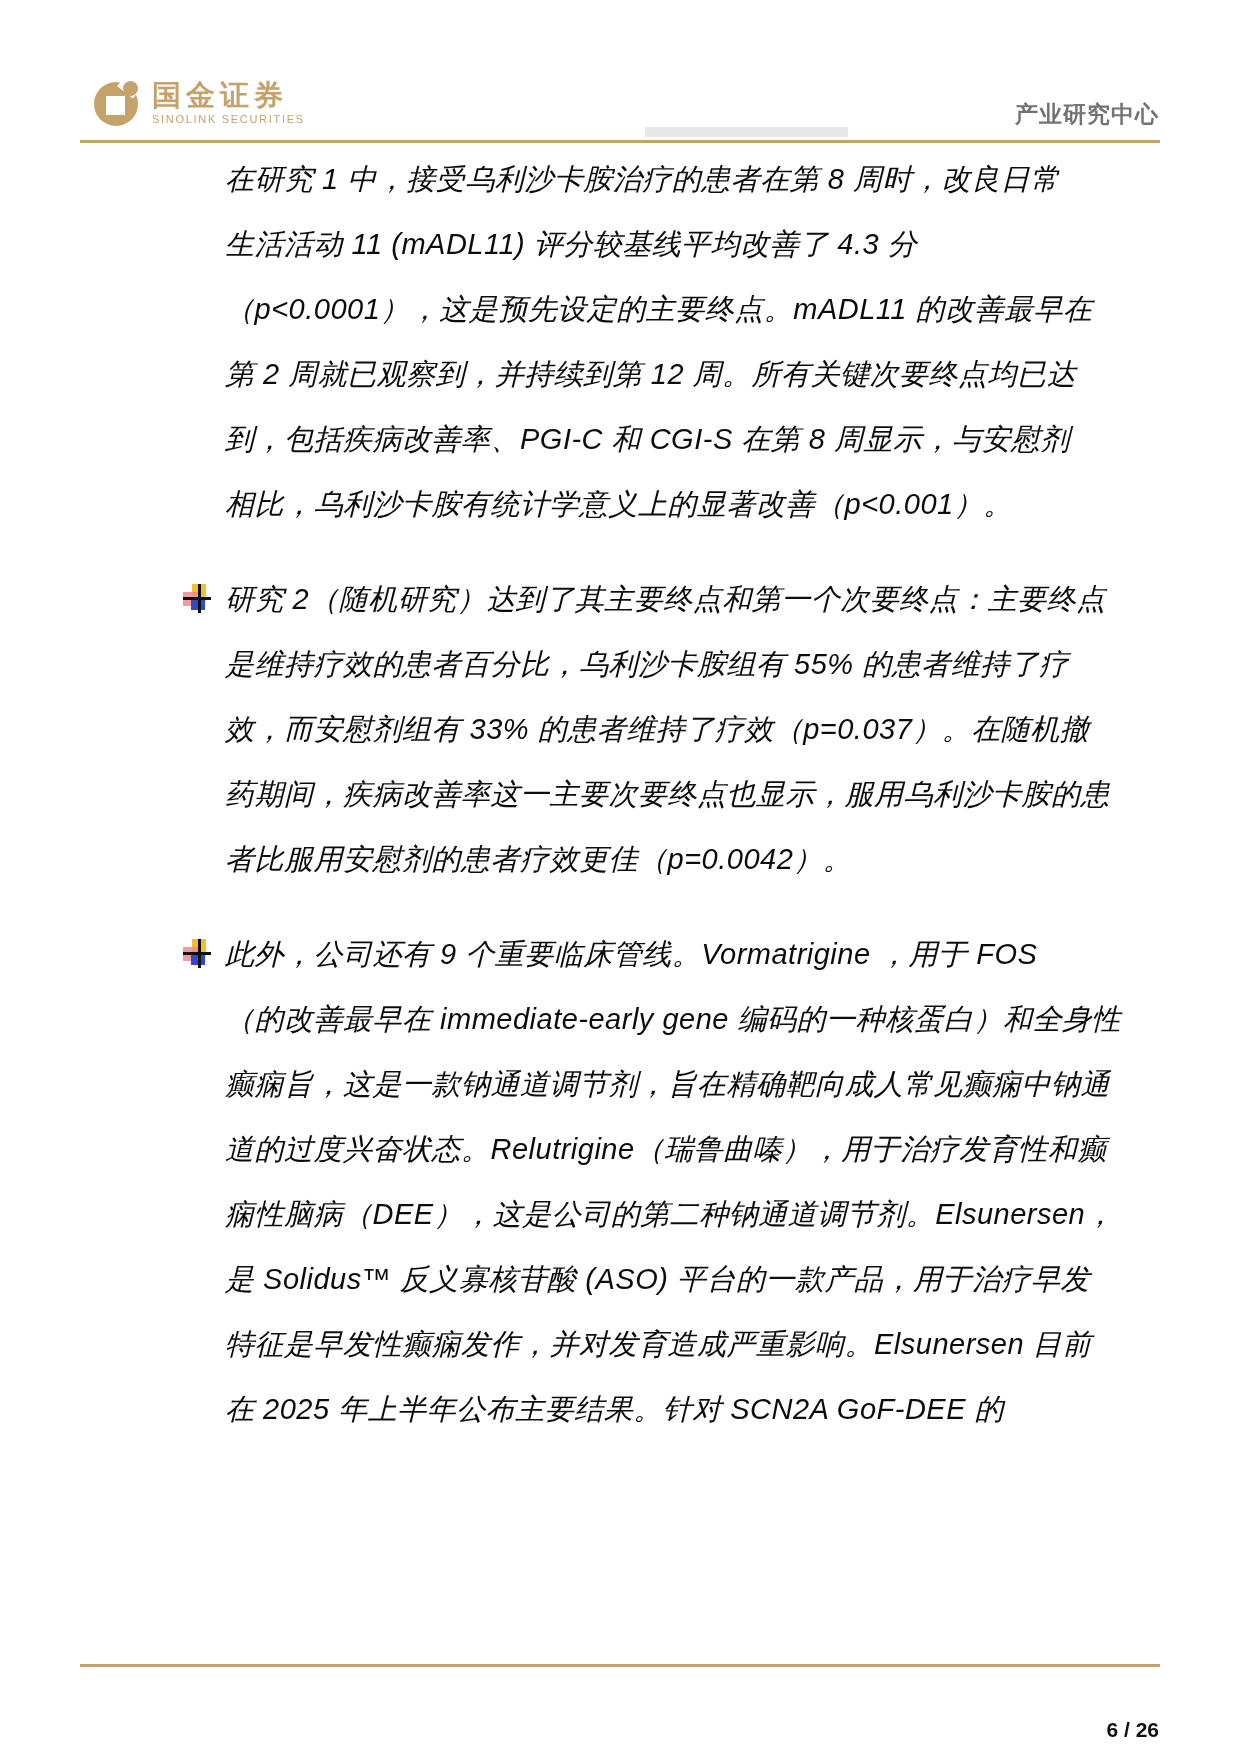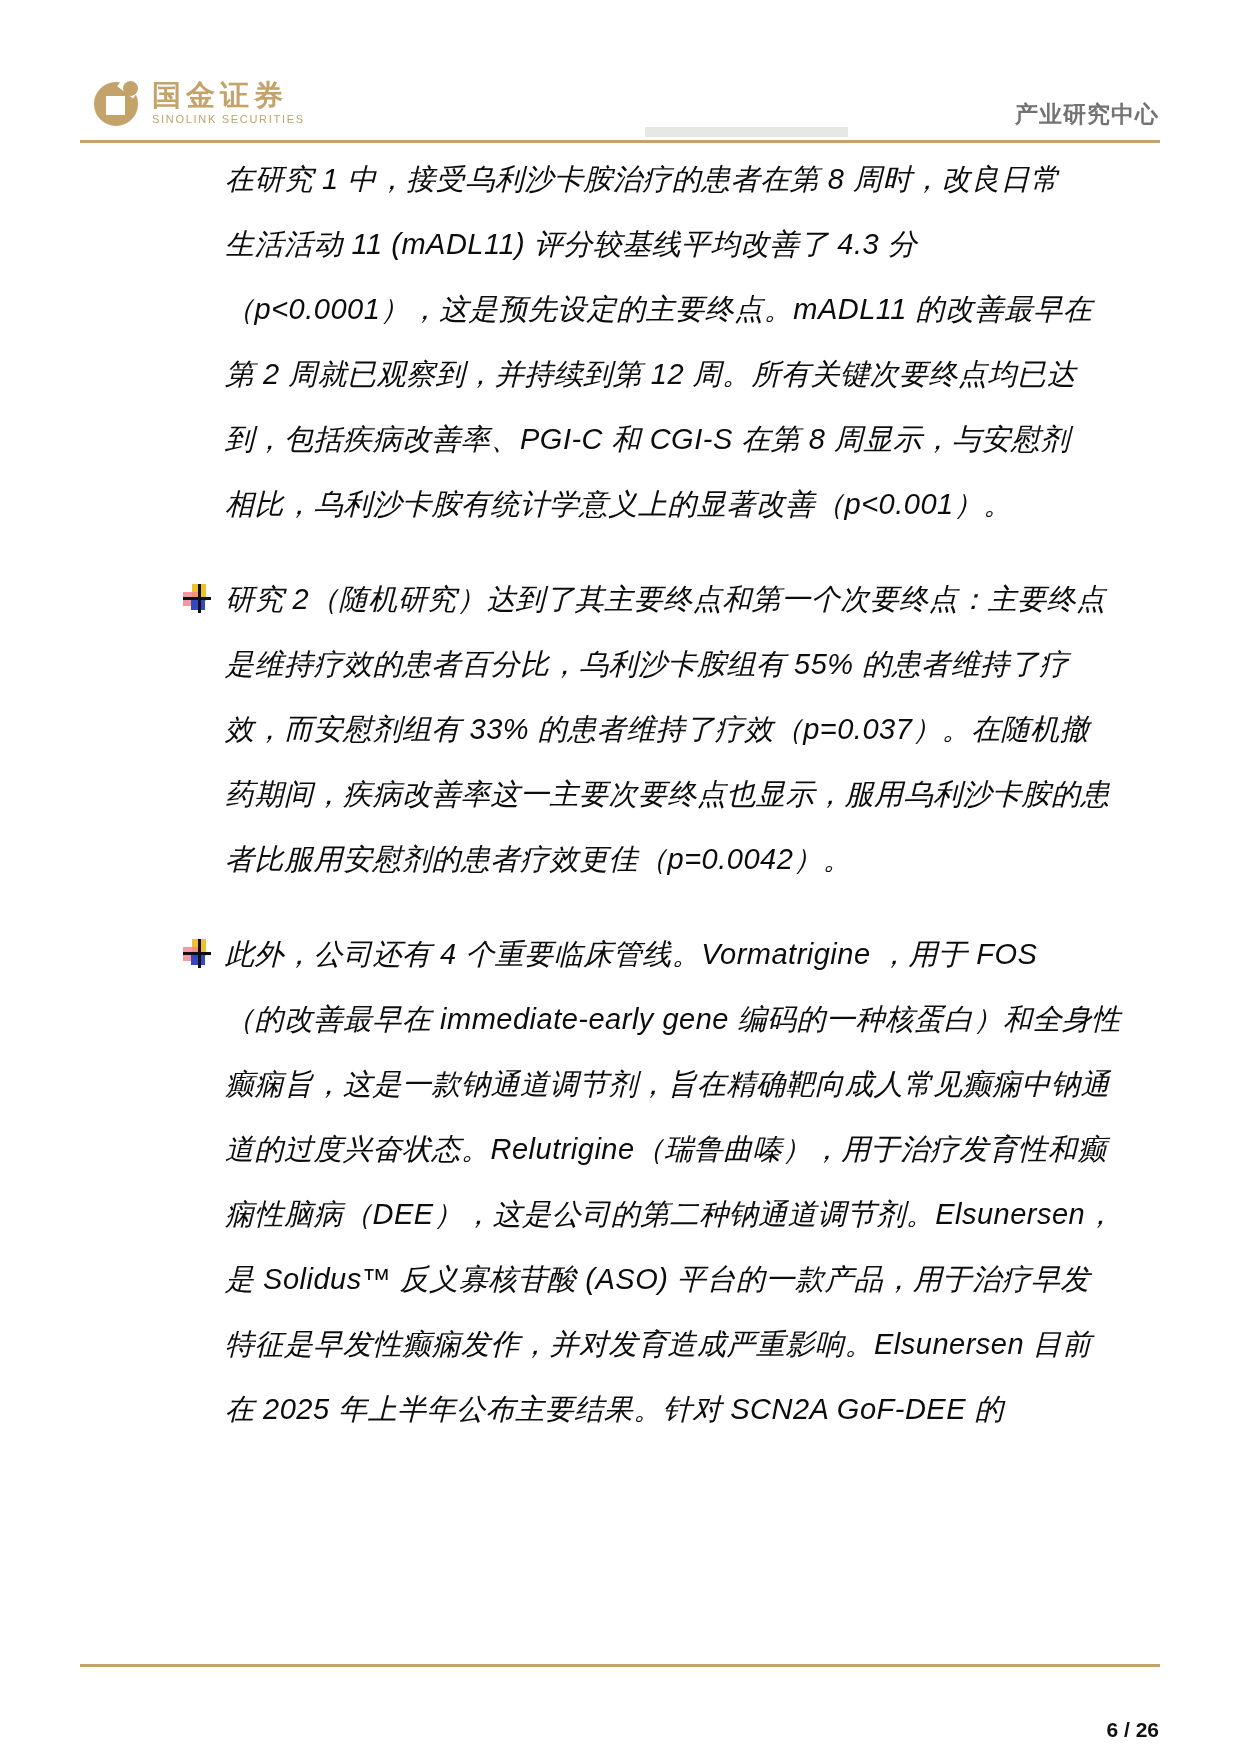--- a/index.html
+++ b/index.html
@@ -92,21 +92,21 @@
         <div class="line">者比服用安慰剂的患者疗效更佳（p=0.0042）。</div>
       </div>
       <div class="para">
         <span class="bullet">
           <span class="b-yellow"></span>
           <span class="b-pink"></span>
           <span class="b-blue"></span>
           <span class="b-v"></span>
           <span class="b-h"></span>
         </span>
-        <div class="line">此外，公司还有 4 个重要临床管线。Vormatrigine ，用于 FOS</div>
+        <div class="line">此外，公司还有 9 个重要临床管线。Vormatrigine ，用于 FOS</div>
         <div class="line">（的改善最早在 immediate-early gene 编码的一种核蛋白）和全身性</div>
         <div class="line">癫痫旨，这是一款钠通道调节剂，旨在精确靶向成人常见癫痫中钠通</div>
         <div class="line">道的过度兴奋状态。Relutrigine（瑞鲁曲嗪），用于治疗发育性和癫</div>
         <div class="line">痫性脑病（DEE），这是公司的第二种钠通道调节剂。Elsunersen，</div>
         <div class="line">是 Solidus™ 反义寡核苷酸 (ASO) 平台的一款产品，用于治疗早发</div>
         <div class="line">特征是早发性癫痫发作，并对发育造成严重影响。Elsunersen 目前</div>
         <div class="line">在 2025 年上半年公布主要结果。针对 SCN2A GoF-DEE 的</div>
       </div>
     </div>
 

